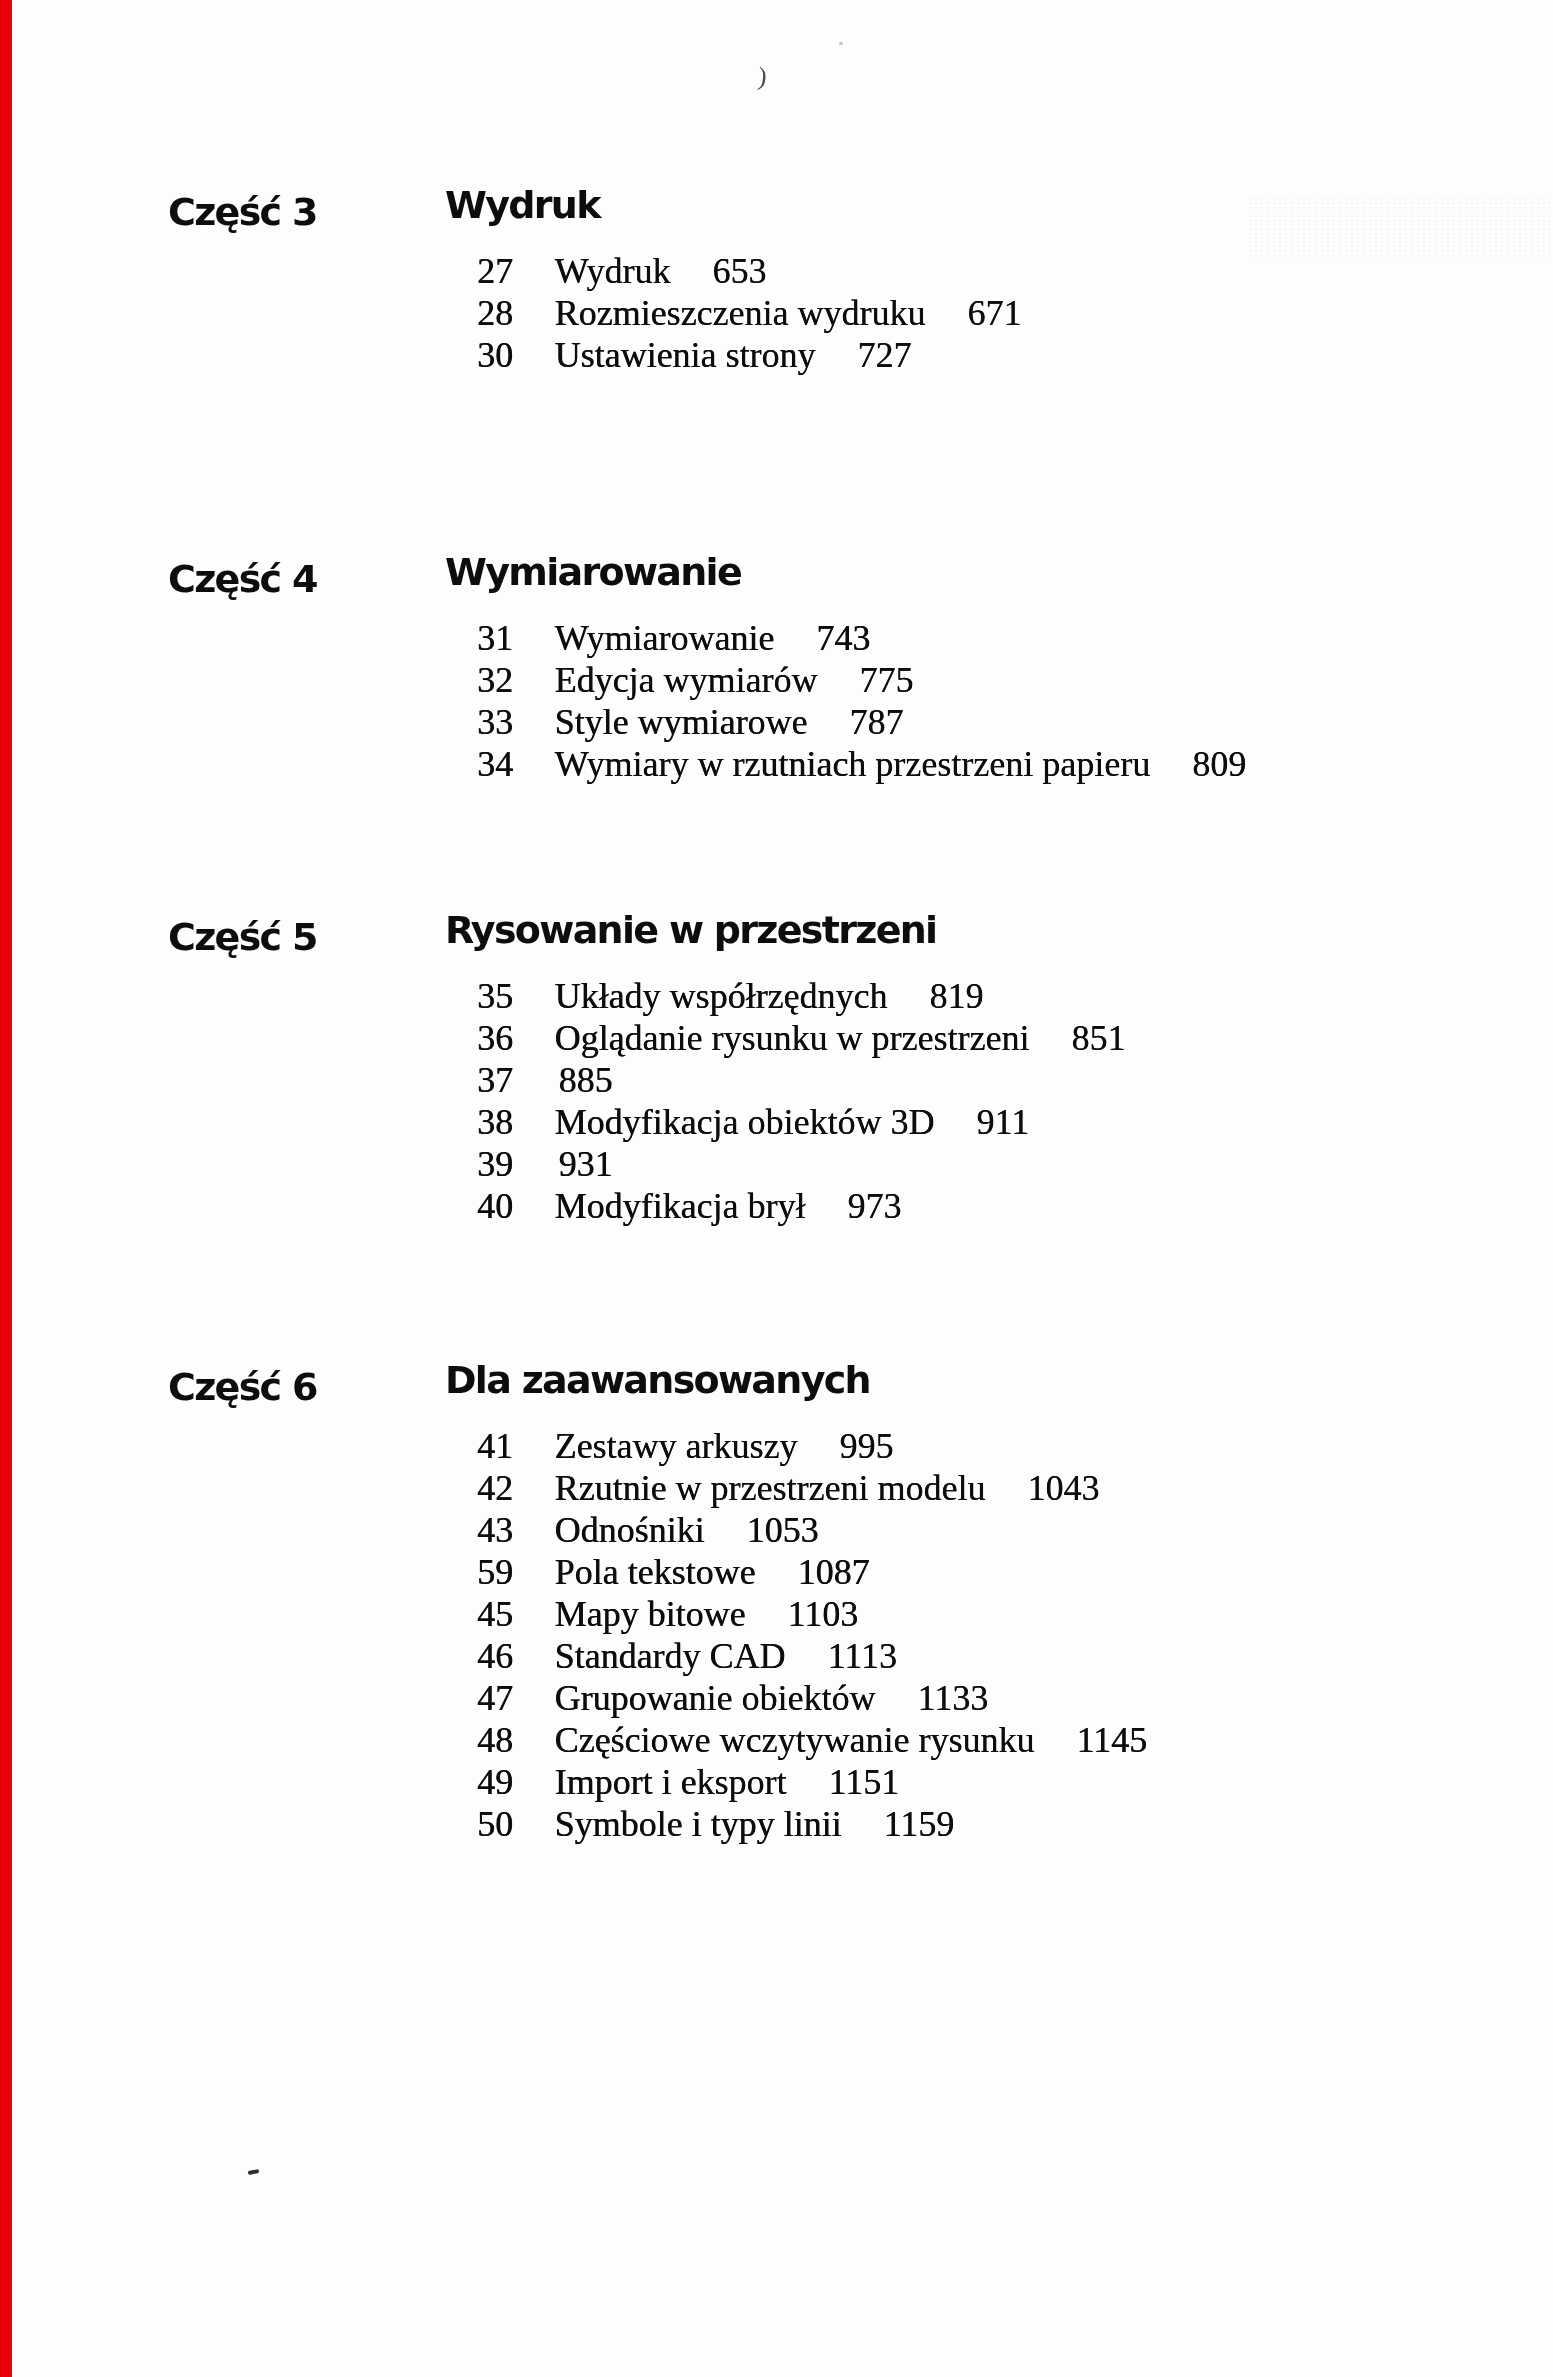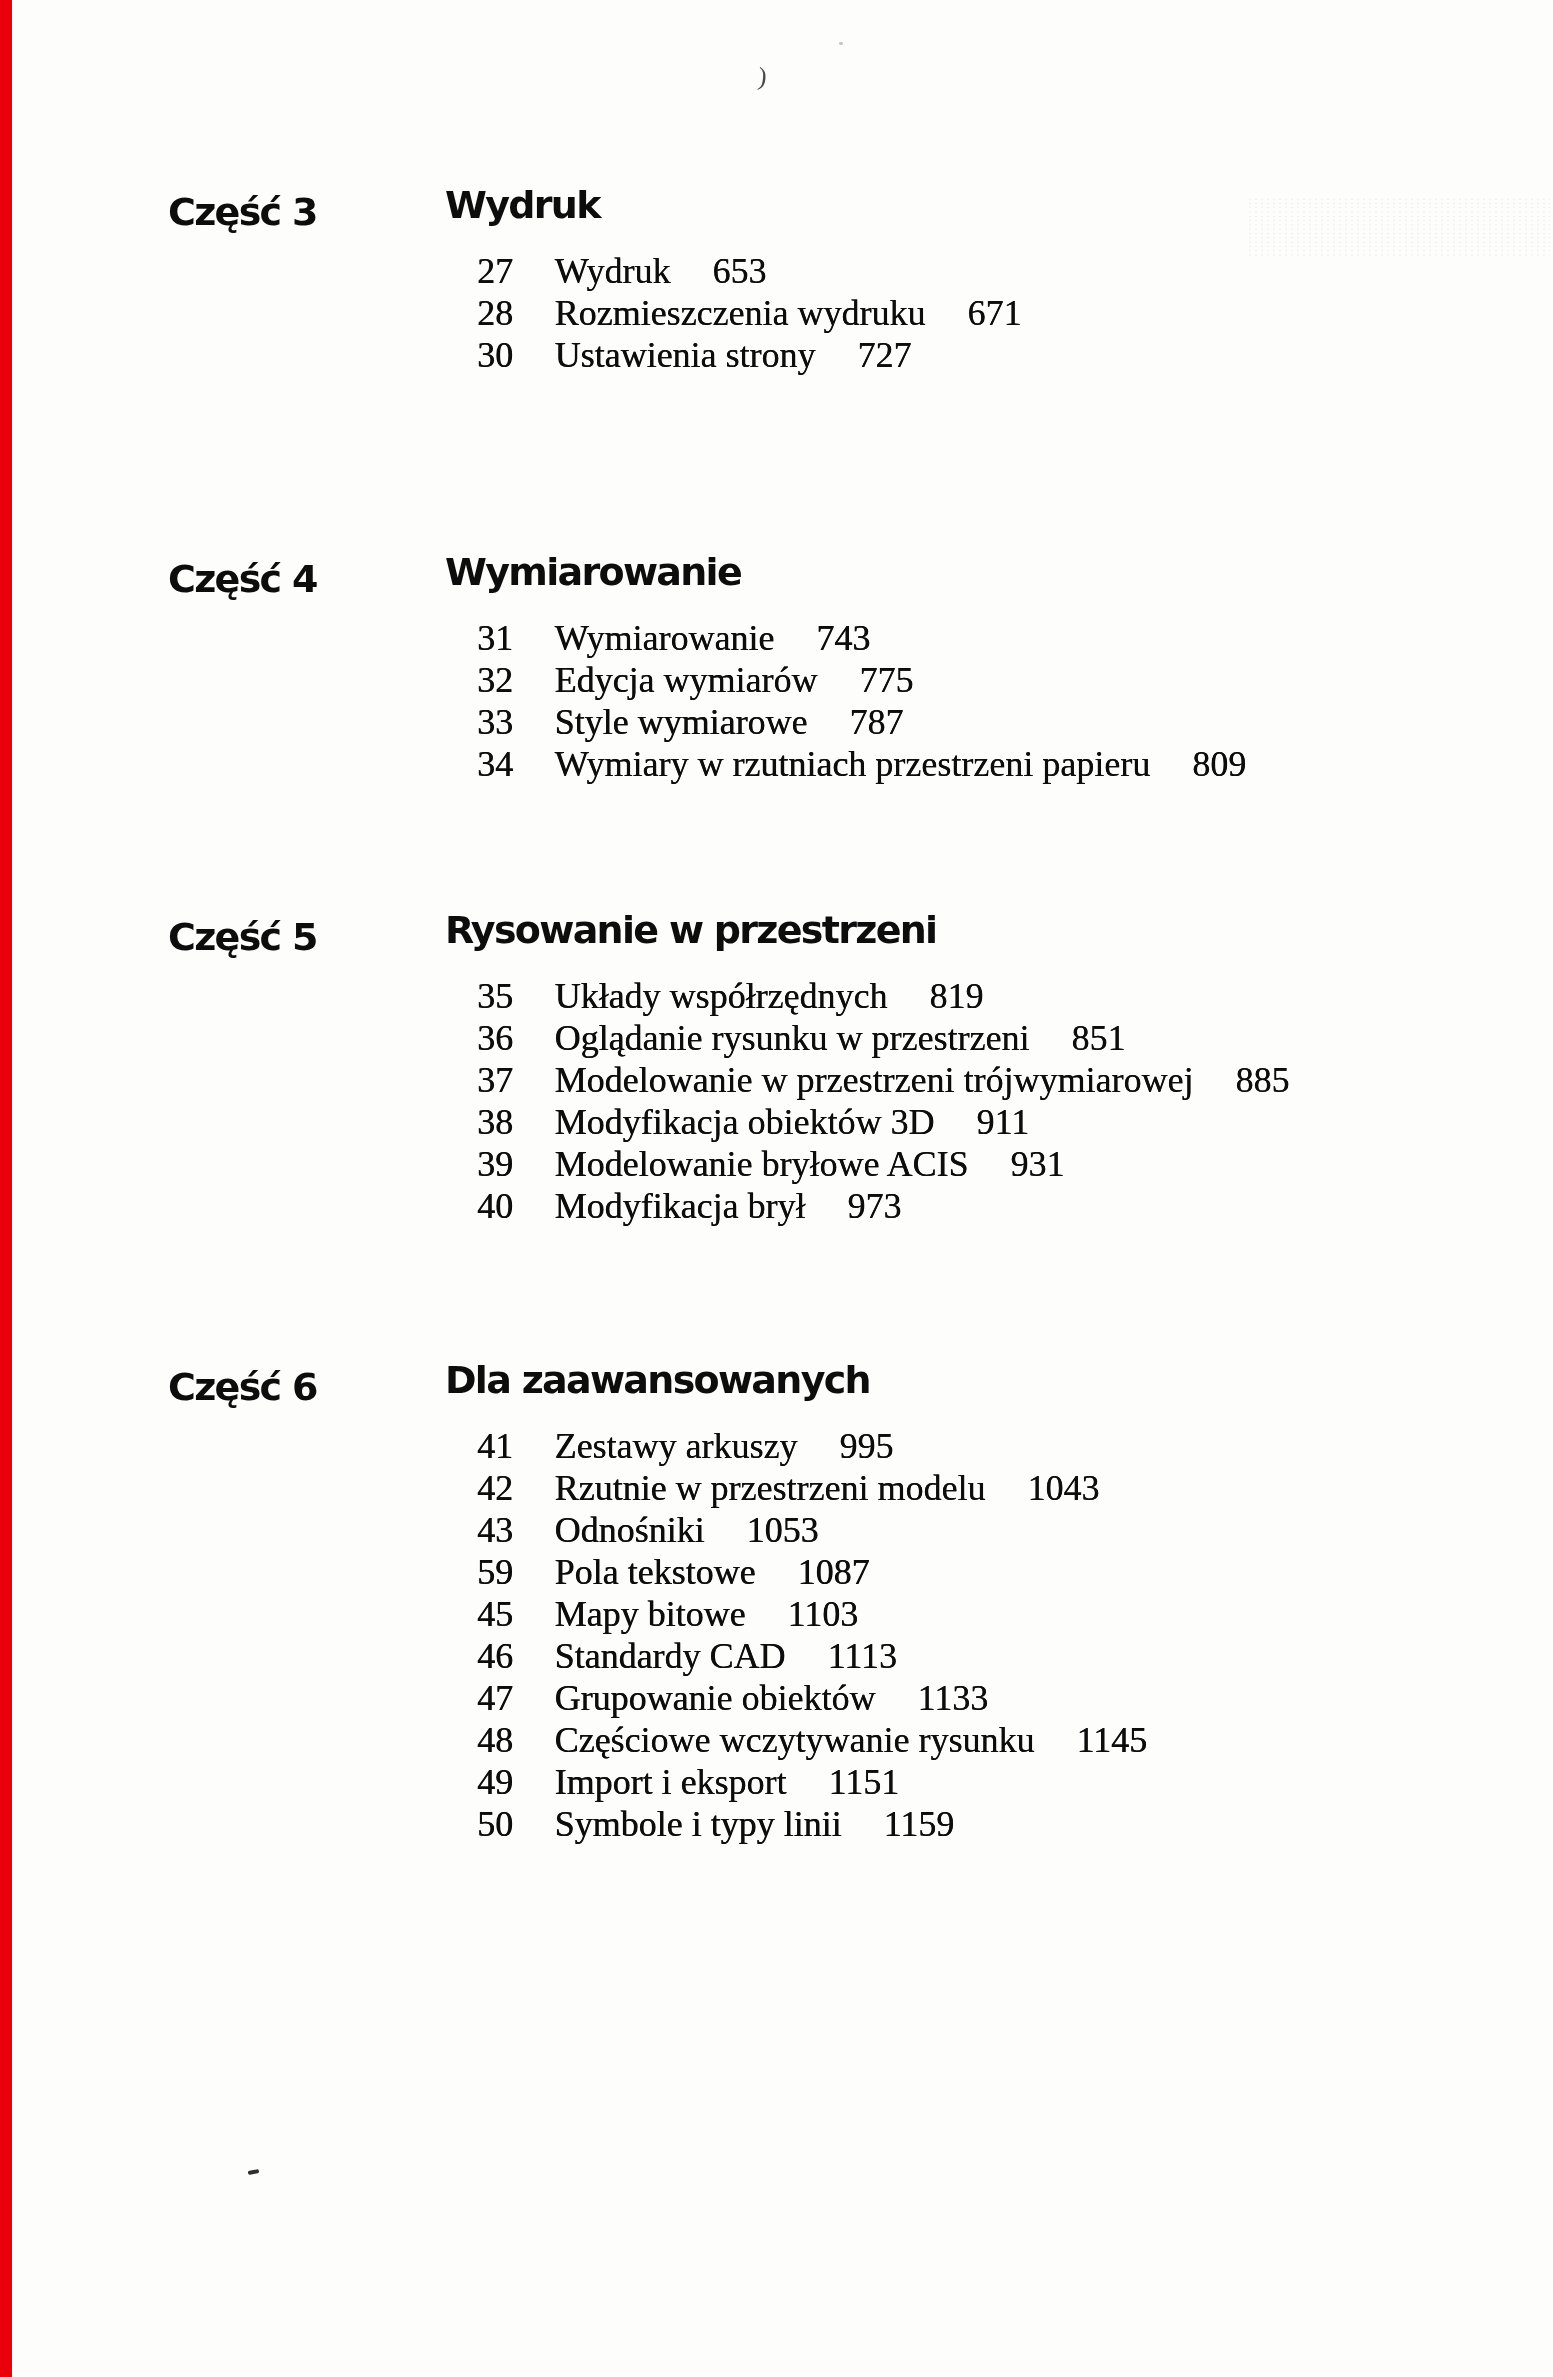--- a/index.html
+++ b/index.html
@@ -151,31 +151,29 @@
     <span class="ch-title">Układy współrzędnych</span>
     <span class="ch-page">819</span>
   </li>
             <li class="chapter">
     <span class="ch-num">36</span>
     <span class="ch-title">Oglądanie rysunku w przestrzeni</span>
     <span class="ch-page">851</span>
   </li>
             <li class="chapter">
     <span class="ch-num">37</span>
-    <span class="ch-title">Modelowanie w przestrzeni trójwymiarowej</span>
     <span class="ch-page">885</span>
   </li>
             <li class="chapter">
     <span class="ch-num">38</span>
     <span class="ch-title">Modyfikacja obiektów 3D</span>
     <span class="ch-page">911</span>
   </li>
             <li class="chapter">
     <span class="ch-num">39</span>
-    <span class="ch-title">Modelowanie bryłowe ACIS</span>
     <span class="ch-page">931</span>
   </li>
             <li class="chapter">
     <span class="ch-num">40</span>
     <span class="ch-title">Modyfikacja brył</span>
     <span class="ch-page">973</span>
   </li>
           </ul>
       </div>
     </section>

